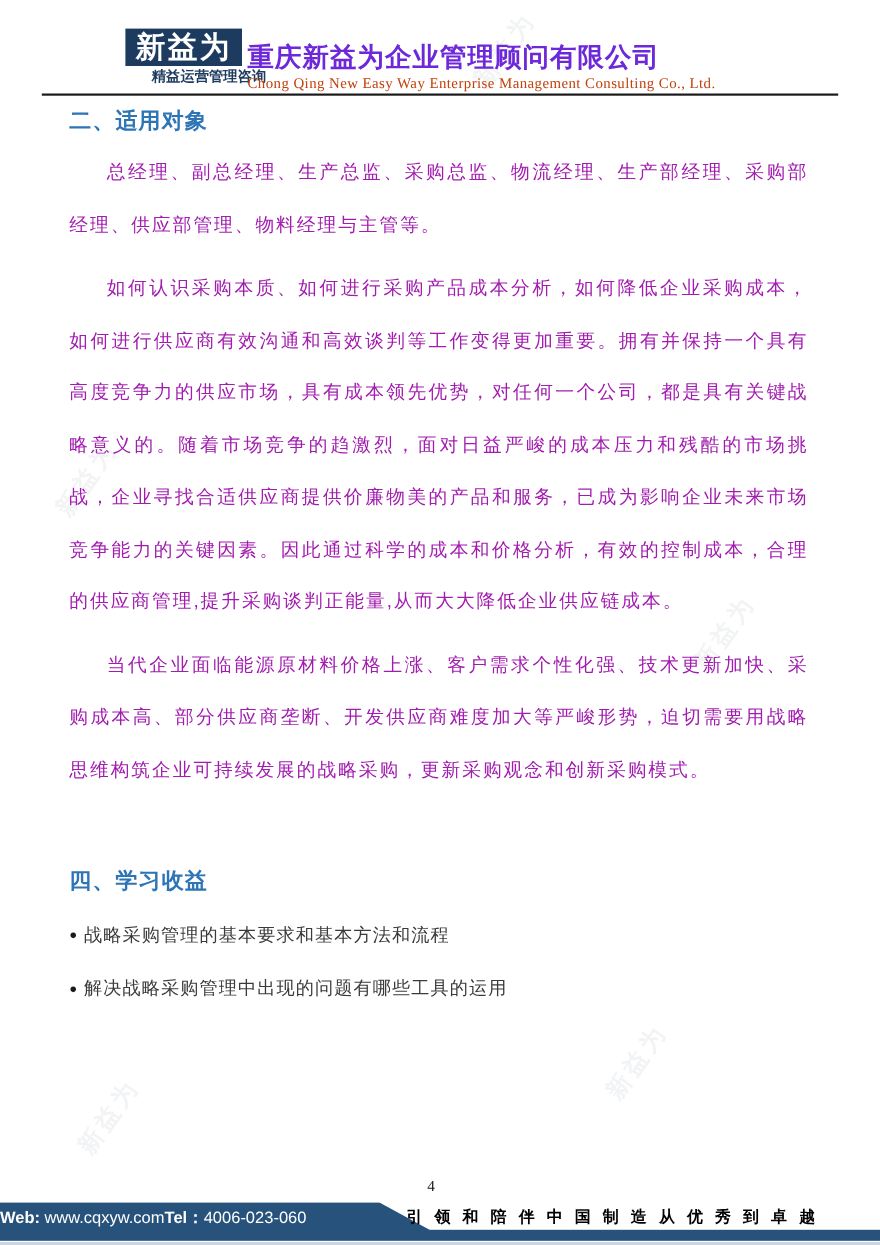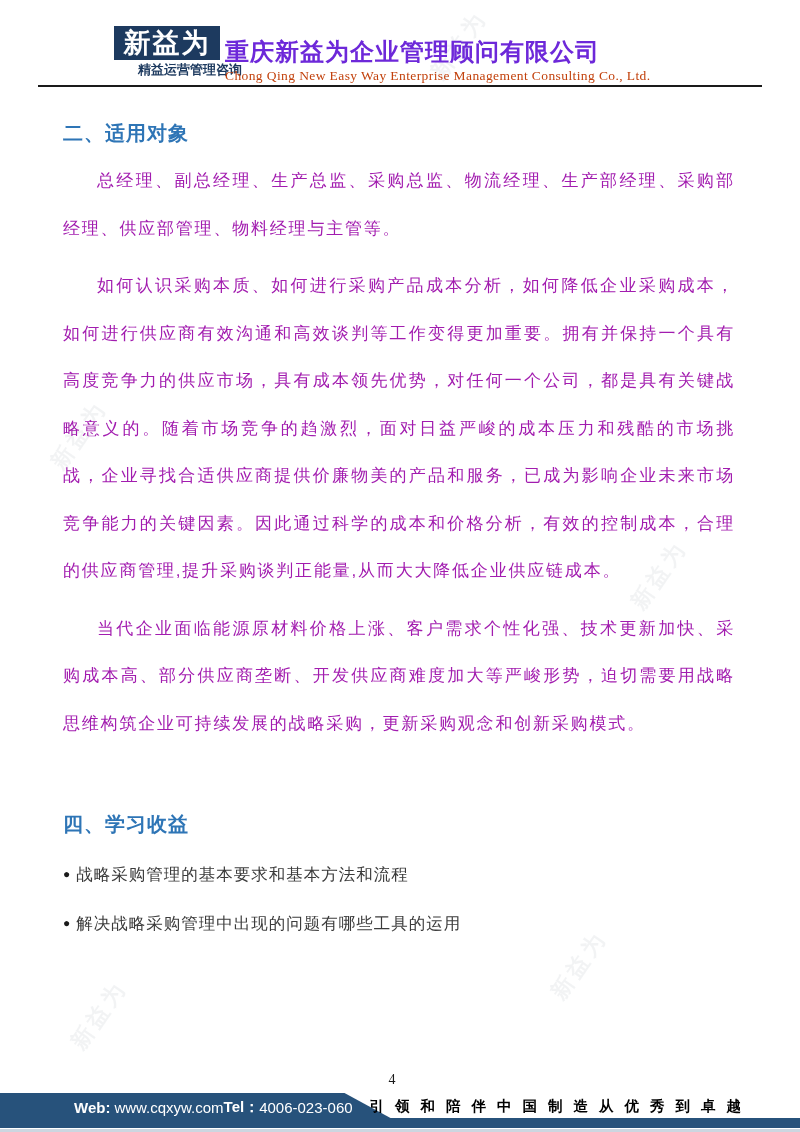--- a/index.html
+++ b/index.html
@@ -53,21 +53,21 @@
     letter-spacing: 0.4px; white-space: nowrap;
   }
 
   .header-divider {
     position: absolute; top: 85px; left: 38px;
     width: 724px; height: 2px; background: #1a1a1a;
   }
 
   
   .content {
-    position: absolute; top: 96px; left: 63px; width: 672px;
+    position: absolute; top: 72px; left: 63px; width: 672px;
   }
   .section-title {
     color: #2e75b6;
     font-size: 20px; font-weight: bold;
     letter-spacing: 1px;
   }
   .st-2 { margin-top: 24px; }
   .st-3 { margin-top: 40px; }
   .st-4 { margin-top: 64px; }
 
@@ -101,21 +101,20 @@
   .footer-strip {
     position: absolute; left: 0; top: 1118px; width: 800px; height: 10px;
     background: #27527b;
   }
   .footer-contact-bar {
     position: absolute; left: 0; top: 1093px; width: 396px; height: 28px;
     background: #27527b;
     clip-path: polygon(0 0, 87% 0, 100% 100%, 0 100%);
     color: #ffffff;
     display: flex; align-items: center;
-    padding-left: 74px;
     font-size: 15px;
     white-space: nowrap;
   }
   .footer-contact-bar .lbl { font-weight: bold; }
   .footer-contact-bar .sp { margin-right: 4px; }
   .footer-slogan {
     position: absolute; top: 1097px; right: 48px;
     color: #000000;
     font-size: 14.5px; font-weight: bold;
     letter-spacing: 11px;

